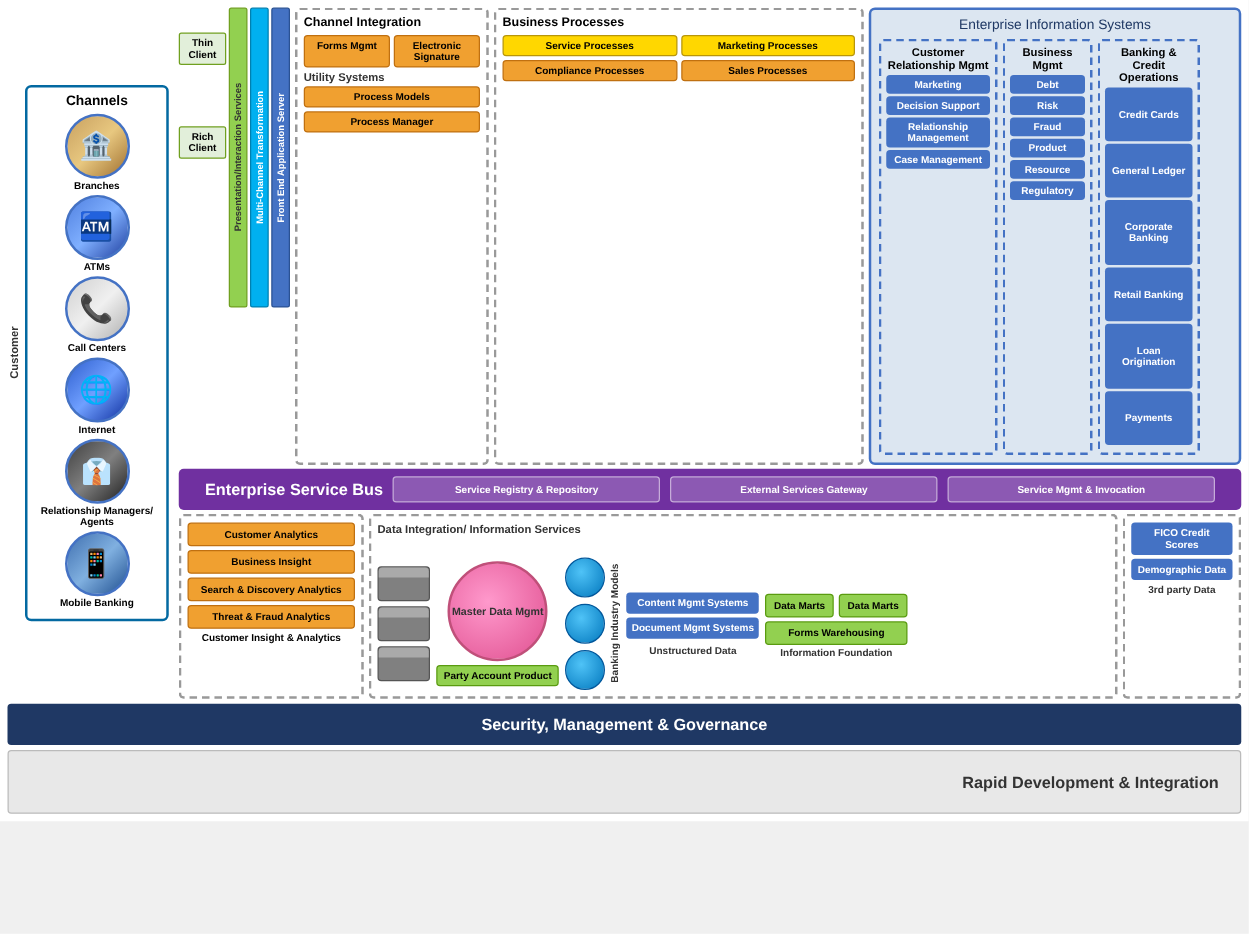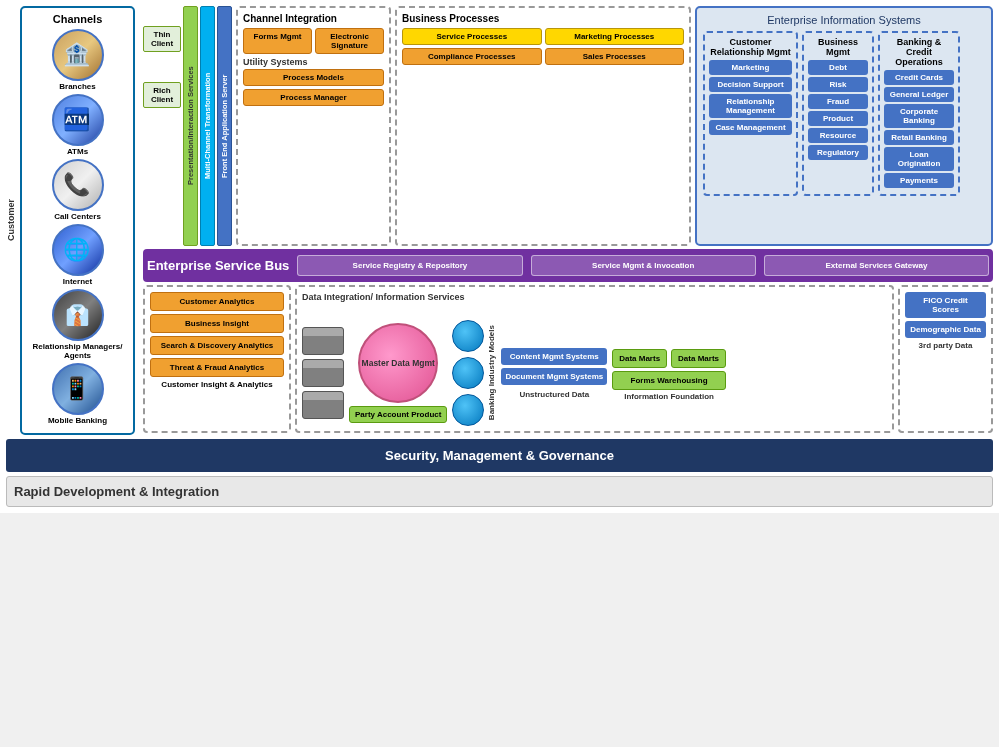--- a/index.html
+++ b/index.html
@@ -227,32 +227,32 @@
       border: 2px dashed #4472c4;
       border-radius: 4px;
       padding: 4px;
       width: 82px;
     }
     .bco-lbl { font-size: 9px; font-weight: bold; text-align: center; margin-bottom: 3px; }
     .bco-b {
       background: #4472c4;
       color: white;
       border-radius: 3px;
-      padding: 3px 4px;
+      padding: 17px 4px;
       font-size: 8px;
       font-weight: bold;
       text-align: center;
       margin-bottom: 2px;
     }
     
     .esb-full {
       display: flex;
       background: #7030a0;
       border-radius: 4px;
-      padding: 6px 4px;
+      padding: 6px 21px;
       align-items: center;
       gap: 8px;
     }
     .esb-main-title {
       font-weight: bold;
       font-size: 13px;
       color: white;
       white-space: nowrap;
     }
     .esb-sub {
@@ -438,22 +438,22 @@
       text-align: center;
       padding: 9px;
       font-weight: bold;
       font-size: 13px;
       border-radius: 3px;
       margin-top: 4px;
     }
     .rapid-bar2 {
       background: #e8e8e8;
       color: #333;
-      text-align: left;
-      padding: 7px;
+      text-align: right;
+      padding: 17px;
       font-weight: bold;
       font-size: 13px;
       border: 1px solid #bbb;
       border-radius: 3px;
       margin-top: 4px;
     }
     .di-section-title {
       font-weight: bold;
       font-size: 9px;
       color: #333;
@@ -519,21 +519,21 @@
           <div class="ch-lbl">Mobile Banking</div>
         </div>
       </div>
     </div>
 
     <div style="flex:1; display:flex; flex-direction:column; gap:3px;">
 
       <div style="display:flex; gap:4px; align-items:stretch;">
 
         <div style="display:flex; flex-direction:row; gap:2px; flex-shrink:0;">
-          <div style="display:flex; flex-direction:column; gap:0; width:38px; margin-top:20px;">
+          <div style="display:flex; flex-direction:column; gap:19px; width:38px; margin-top:20px;">
             <div class="tc-box">Thin Client</div>
             <div class="tc-box" style="margin-top:30px;">Rich Client</div>
           </div>
           <div class="vb vb-green" style="height:240px;">Presentation/Interaction Services</div>
           <div class="vb vb-teal" style="height:240px;">Multi-Channel Transformation</div>
           <div class="vb vb-blue" style="height:240px;">Front End Application Server</div>
         </div>
 
         <div class="ci-area">
           <div class="ci-area-title">Channel Integration</div>
@@ -591,22 +591,22 @@
               <div class="bco-b">Payments</div>
             </div>
           </div>
         </div>
 
       </div>
 
       <div class="esb-full">
         <div class="esb-main-title">Enterprise Service Bus</div>
         <div class="esb-sub">Service Registry &amp; Repository</div>
+        <div class="esb-sub">External Services Gateway</div>
         <div class="esb-sub">Service Mgmt &amp; Invocation</div>
-        <div class="esb-sub">External Services Gateway</div>
       </div>
 
       <div class="bottom-row">
 
         <div class="cia-section">
           <div class="an-box">Customer Analytics</div>
           <div class="an-box">Business Insight</div>
           <div class="an-box">Search &amp; Discovery Analytics</div>
           <div class="an-box">Threat &amp; Fraud Analytics</div>
           <div class="cia-title">Customer Insight &amp; Analytics</div>

